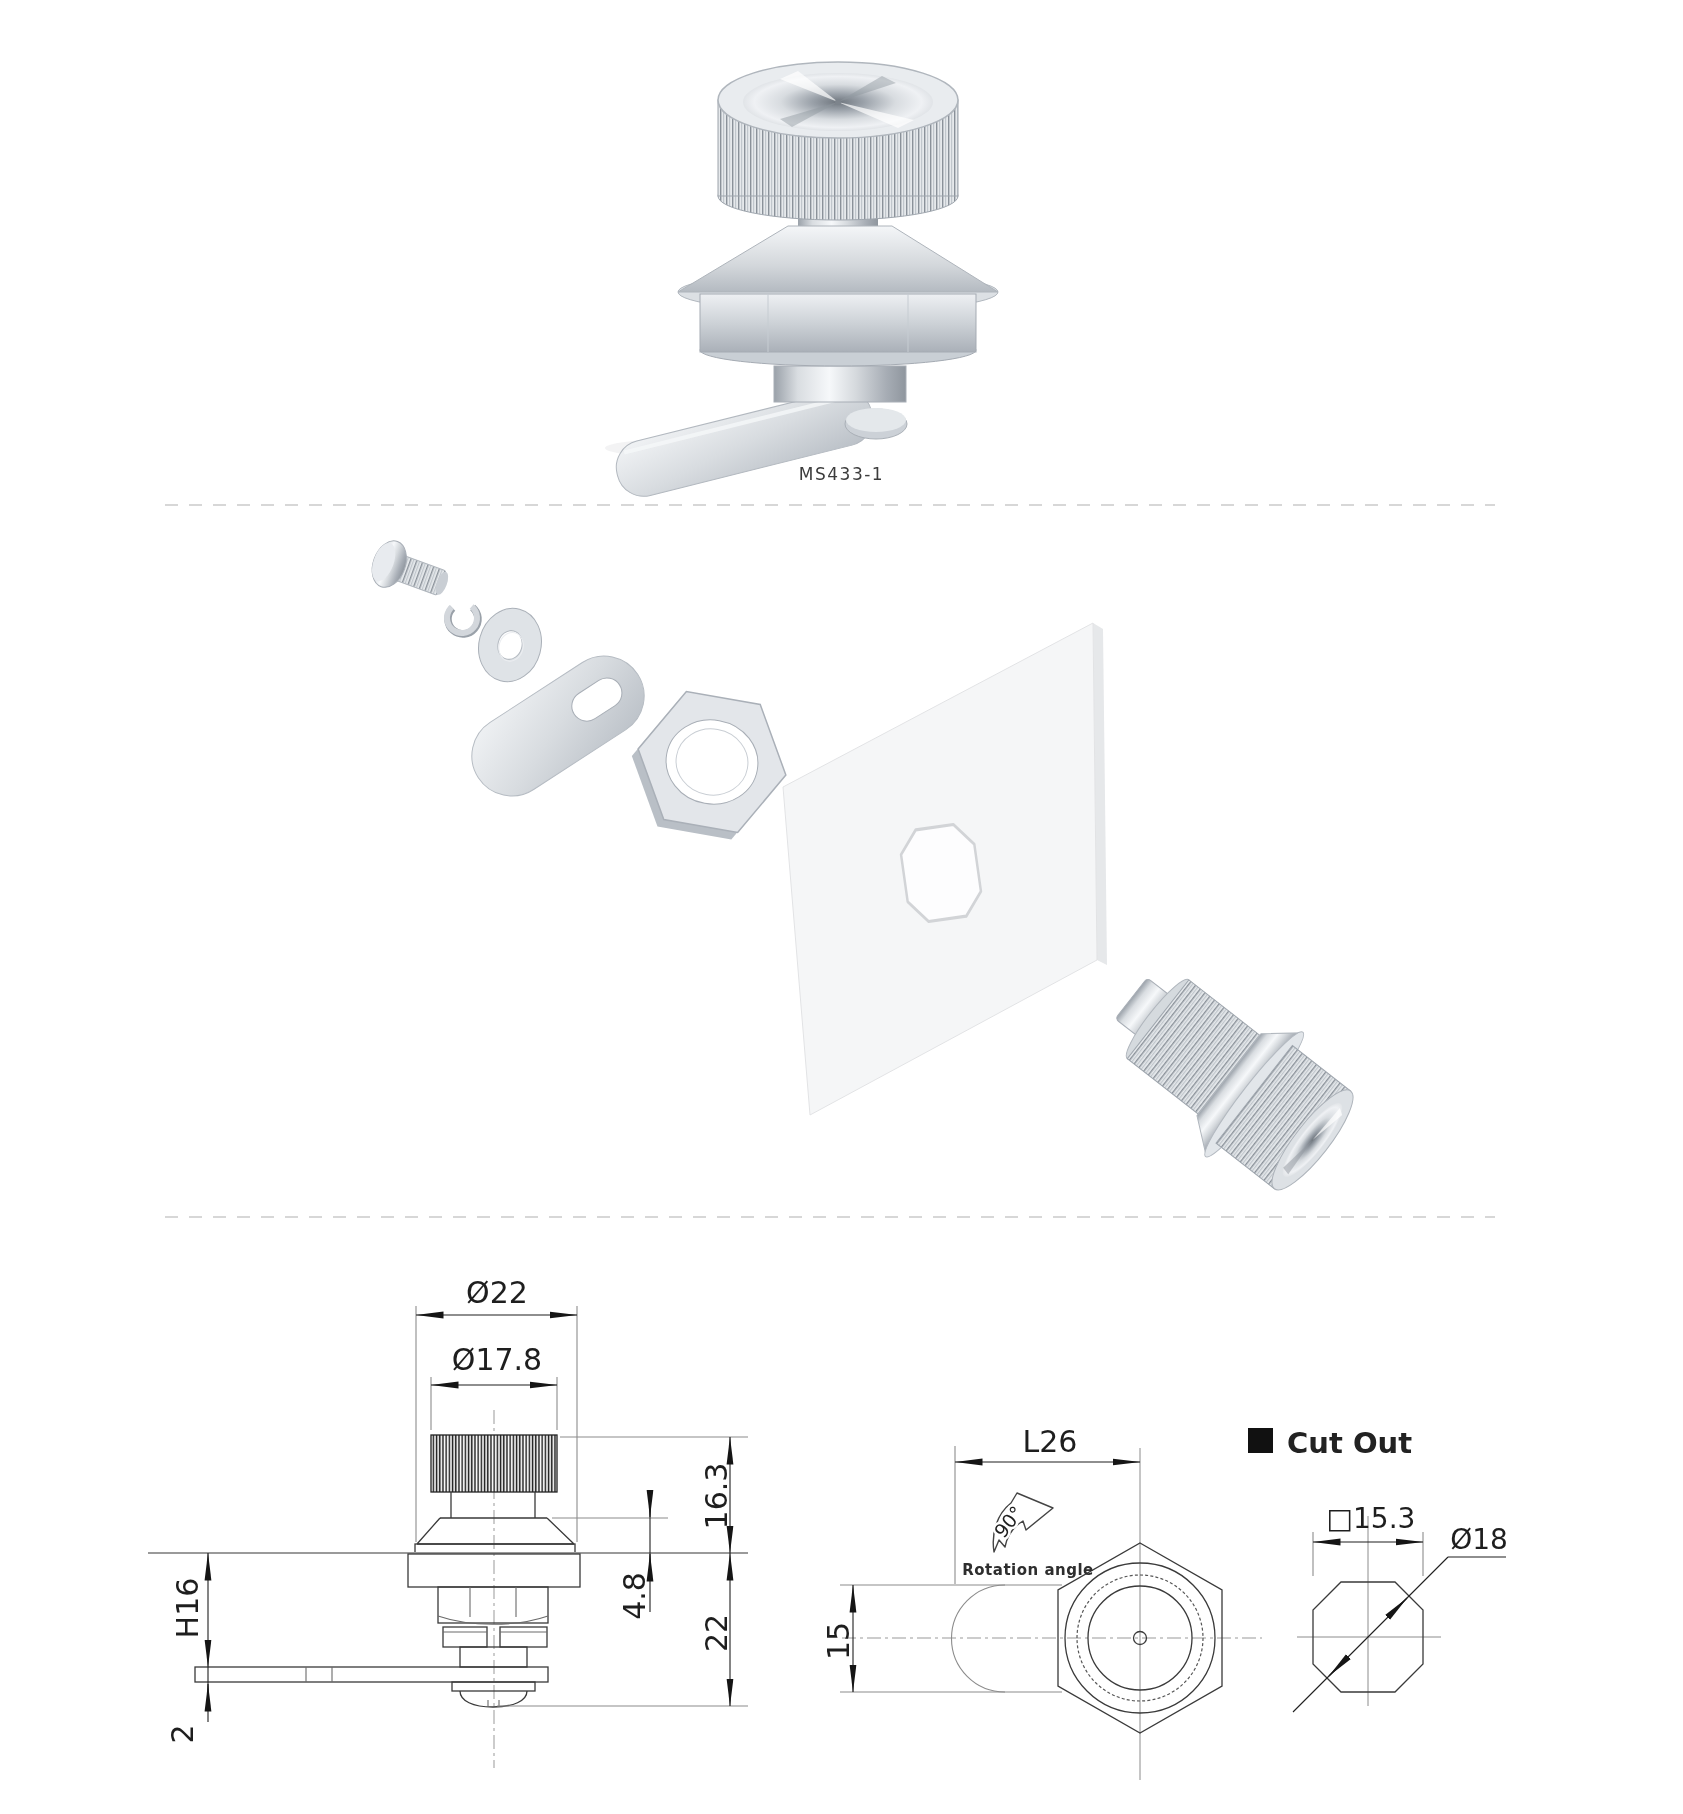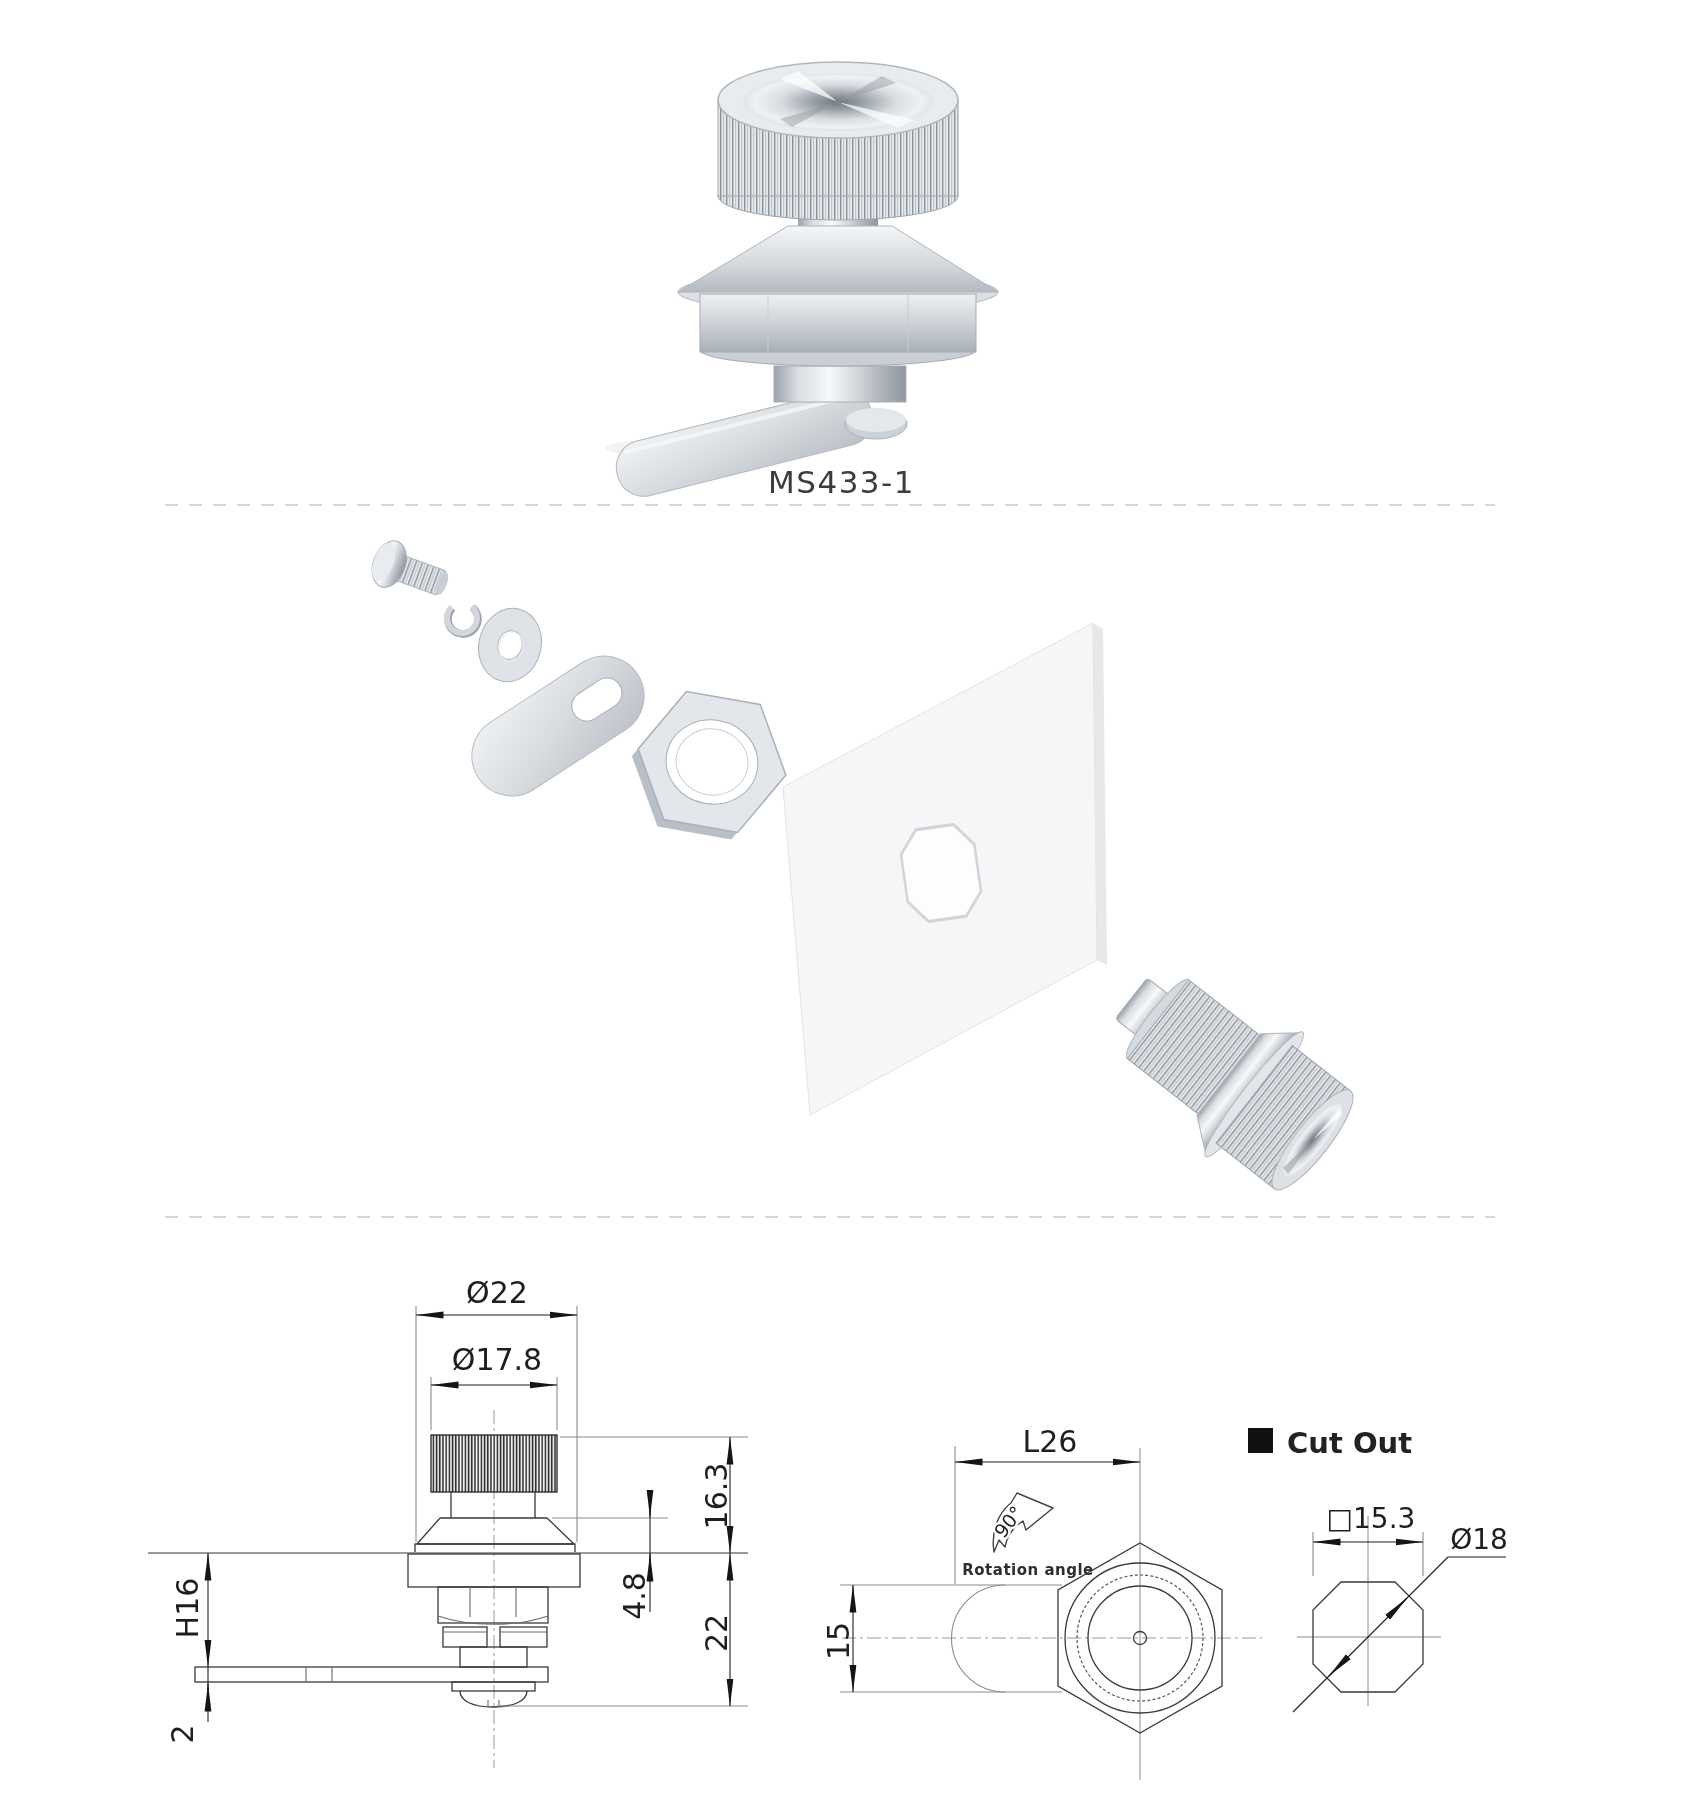--- a/index.html
+++ b/index.html
@@ -2,21 +2,21 @@
 <html><head>
 <meta charset="utf-8">
 <style>
   html,body{margin:0;padding:0;background:#fff;}
   .page{position:relative;width:1683px;height:1814px;background:#ffffff;overflow:hidden;
         font-family:"DejaVu Sans",sans-serif;}
   .layer{position:absolute;left:0;}
   .divider{position:absolute;left:165px;width:1330px;height:2px;
            background:repeating-linear-gradient(90deg,#d7d7d7 0 13px,transparent 13px 24px);}
   .model-label{position:absolute;left:0;top:464px;width:1683px;text-align:center;
-               font-size:31px;letter-spacing:1.5px;color:#3c3c3c;}
+               font-size:17px;letter-spacing:1.5px;color:#3c3c3c;}
   
   text{fill:#1e1e1e;font-family:"DejaVu Sans",sans-serif;}
   .dim{font-size:30px;}
   .dim-sm{font-size:28px;}
   .deg{font-size:19px;paint-order:stroke;stroke:#ffffff;stroke-width:5px;}
   .lbl-bold{font-size:15px;font-weight:bold;fill:#2e2e2e;letter-spacing:.5px;}
   .cutout-title{font-size:29px;font-weight:bold;fill:#222;}
   
   .part{stroke:#3a3a3a;stroke-width:1.3;fill:none;}
   .part-soft{stroke:#6a6a6a;stroke-width:1.1;fill:none;}

